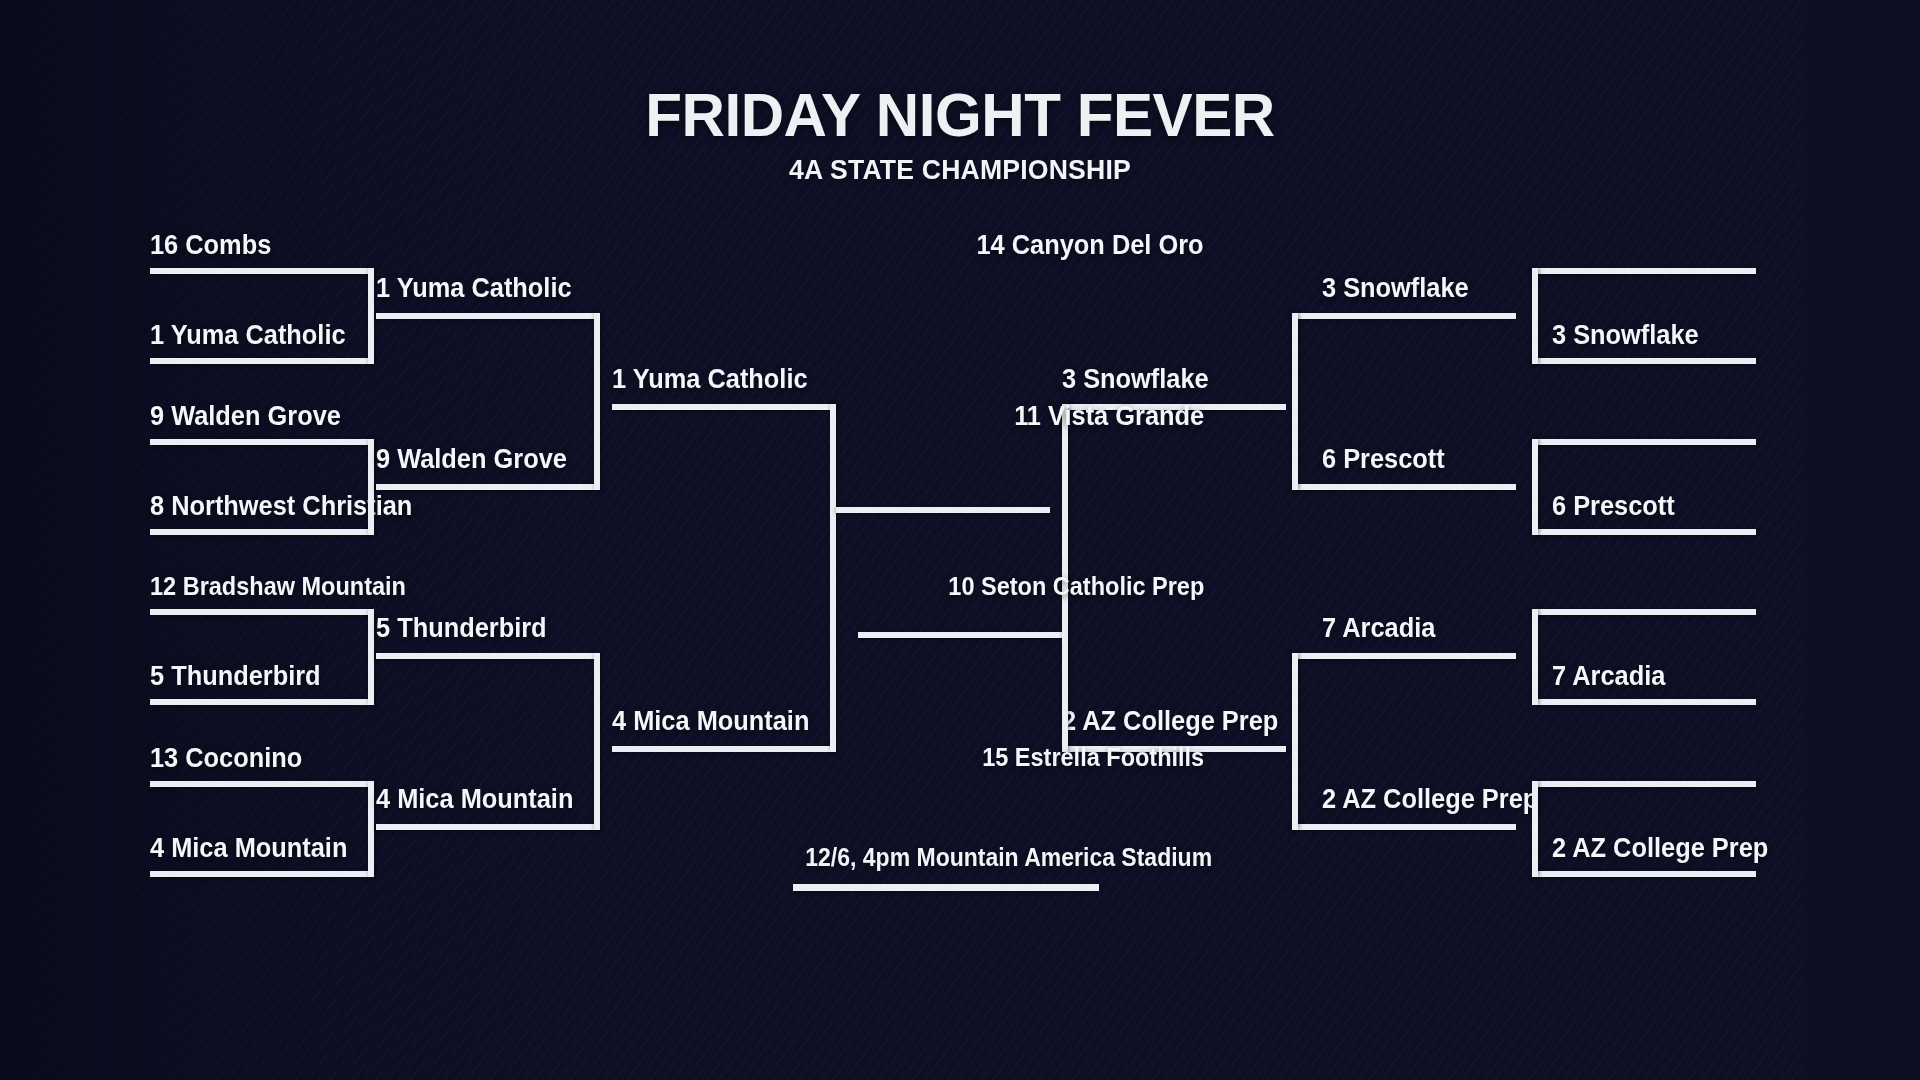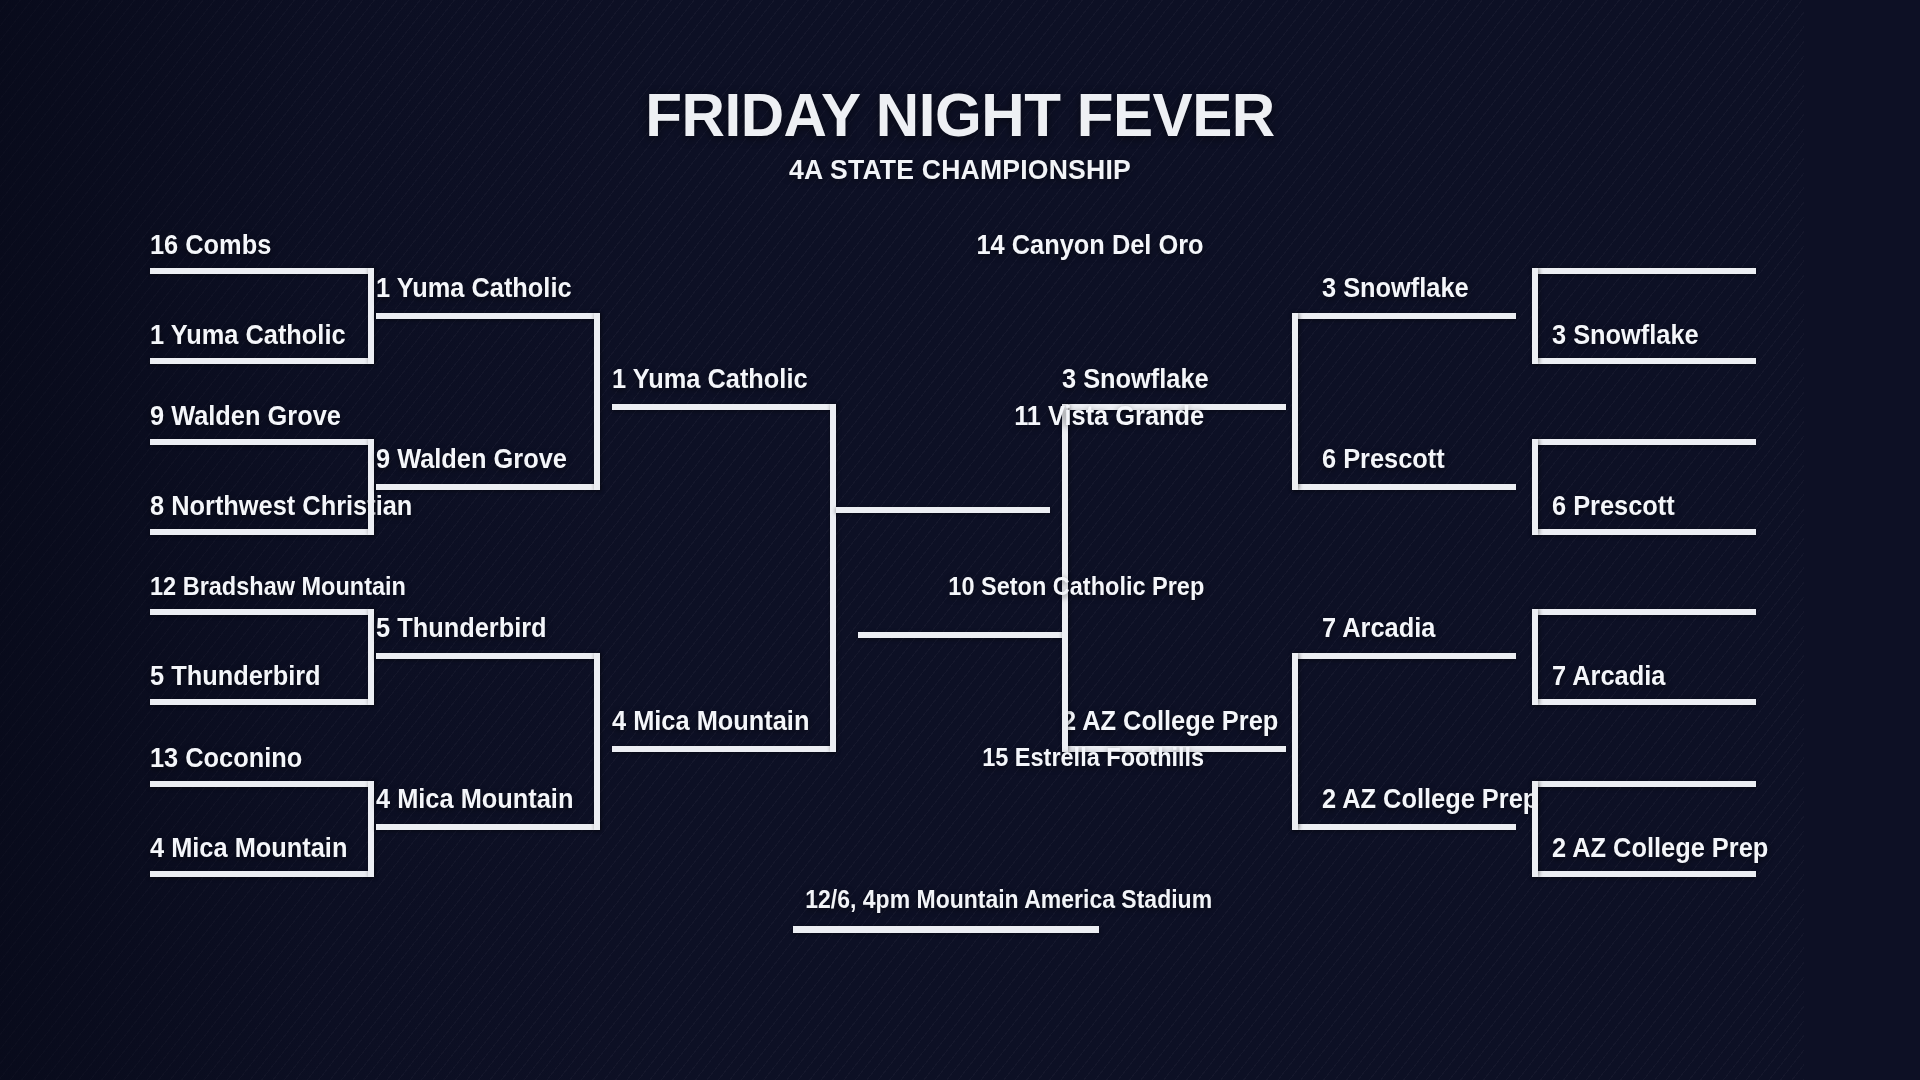--- a/index.html
+++ b/index.html
@@ -222,19 +222,19 @@
     <div class="label left" style="left:1552px; top:663px;">7 Arcadia</div>
     <div class="hline" style="left:1532px; top:699px; width:224px;"></div>
     <div class="vline" style="left:1532px; top:609px; height:96px;"></div>
 
     <div class="label right sm" style="right:600px; top:745px;">15 Estrella Foothills</div>
     <div class="hline" style="left:1532px; top:781px; width:224px;"></div>
     <div class="label left" style="left:1552px; top:835px;">2 AZ College Prep</div>
     <div class="hline" style="left:1532px; top:871px; width:224px;"></div>
     <div class="vline" style="left:1532px; top:781px; height:96px;"></div>
 
-    <div class="caption-block" style="left:793px; top:887px; width:306px;">
+    <div class="caption-block" style="left:793px; top:845px; width:306px;">
       <div class="caption-text">12/6, 4pm Mountain America Stadium</div>
       <div class="caption-rule"></div>
     </div>
 
   </div>
 </div>
 
 </body></html>

